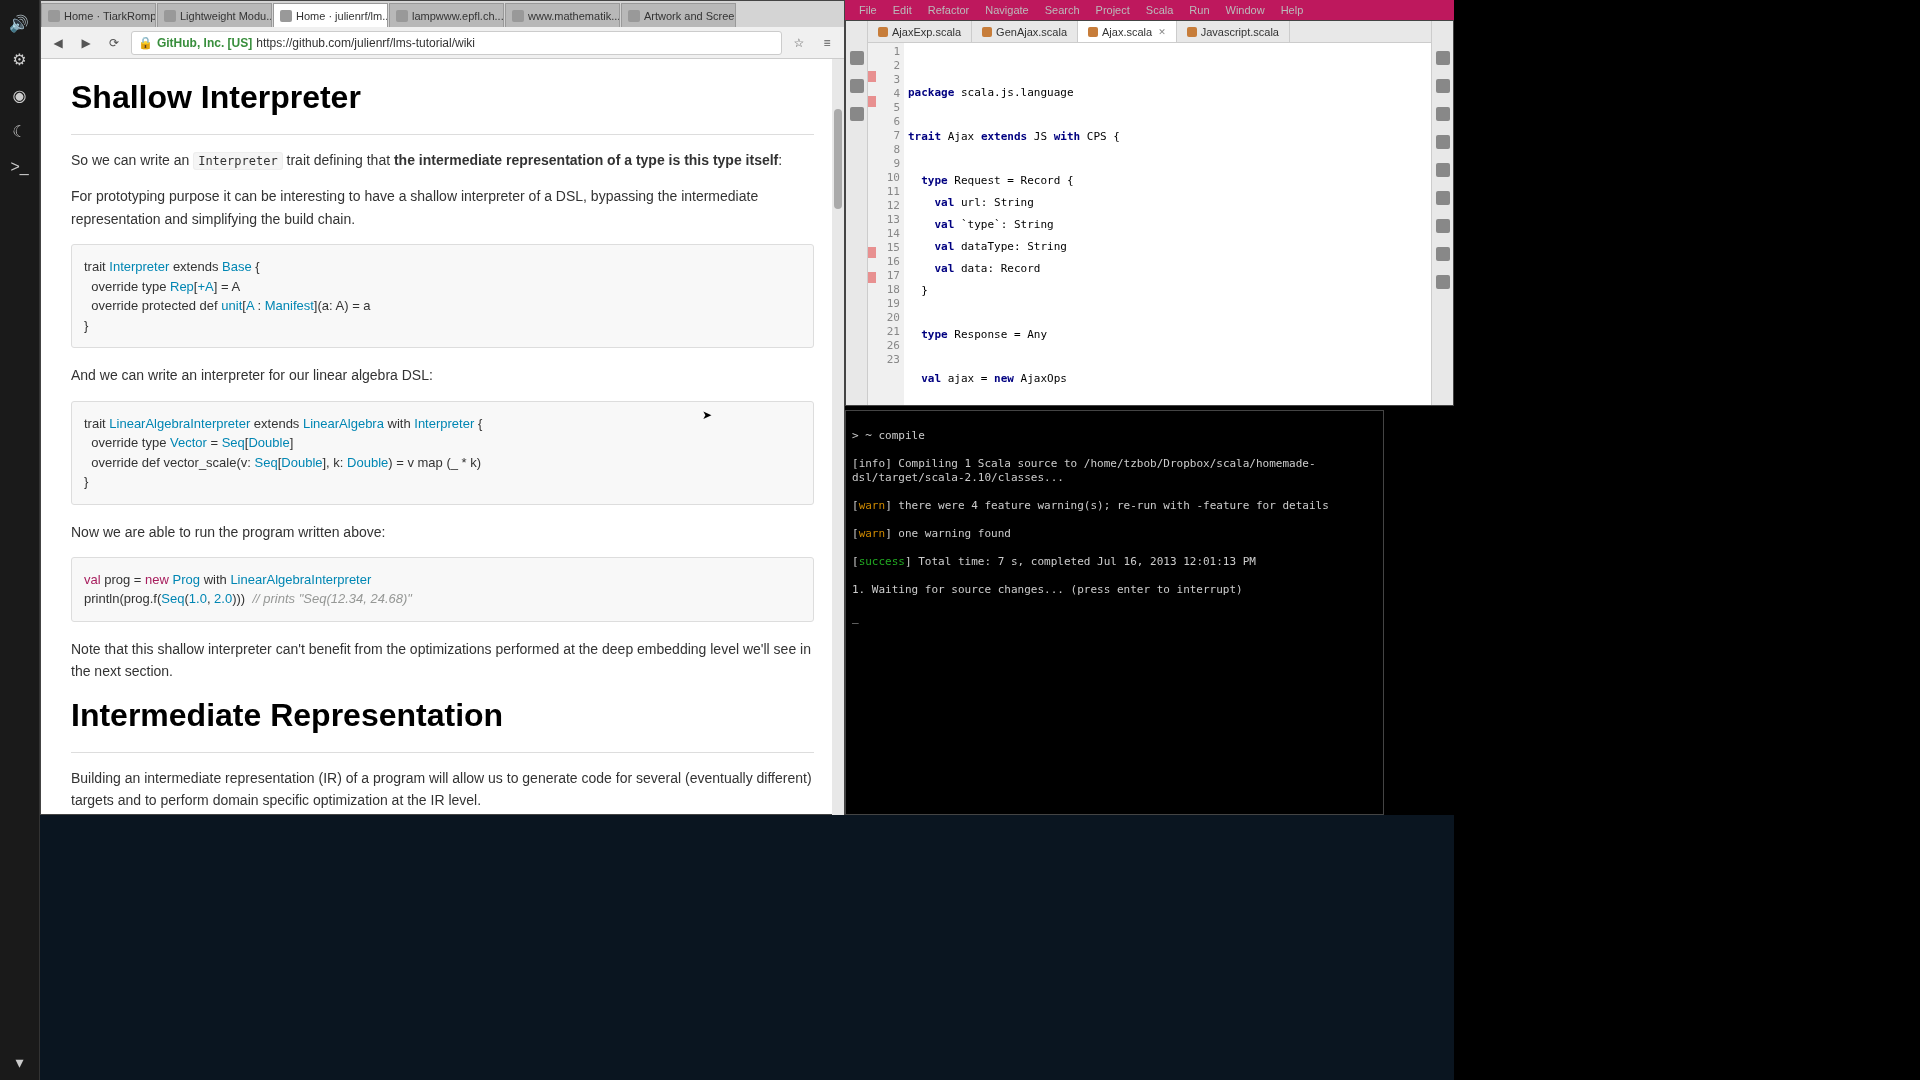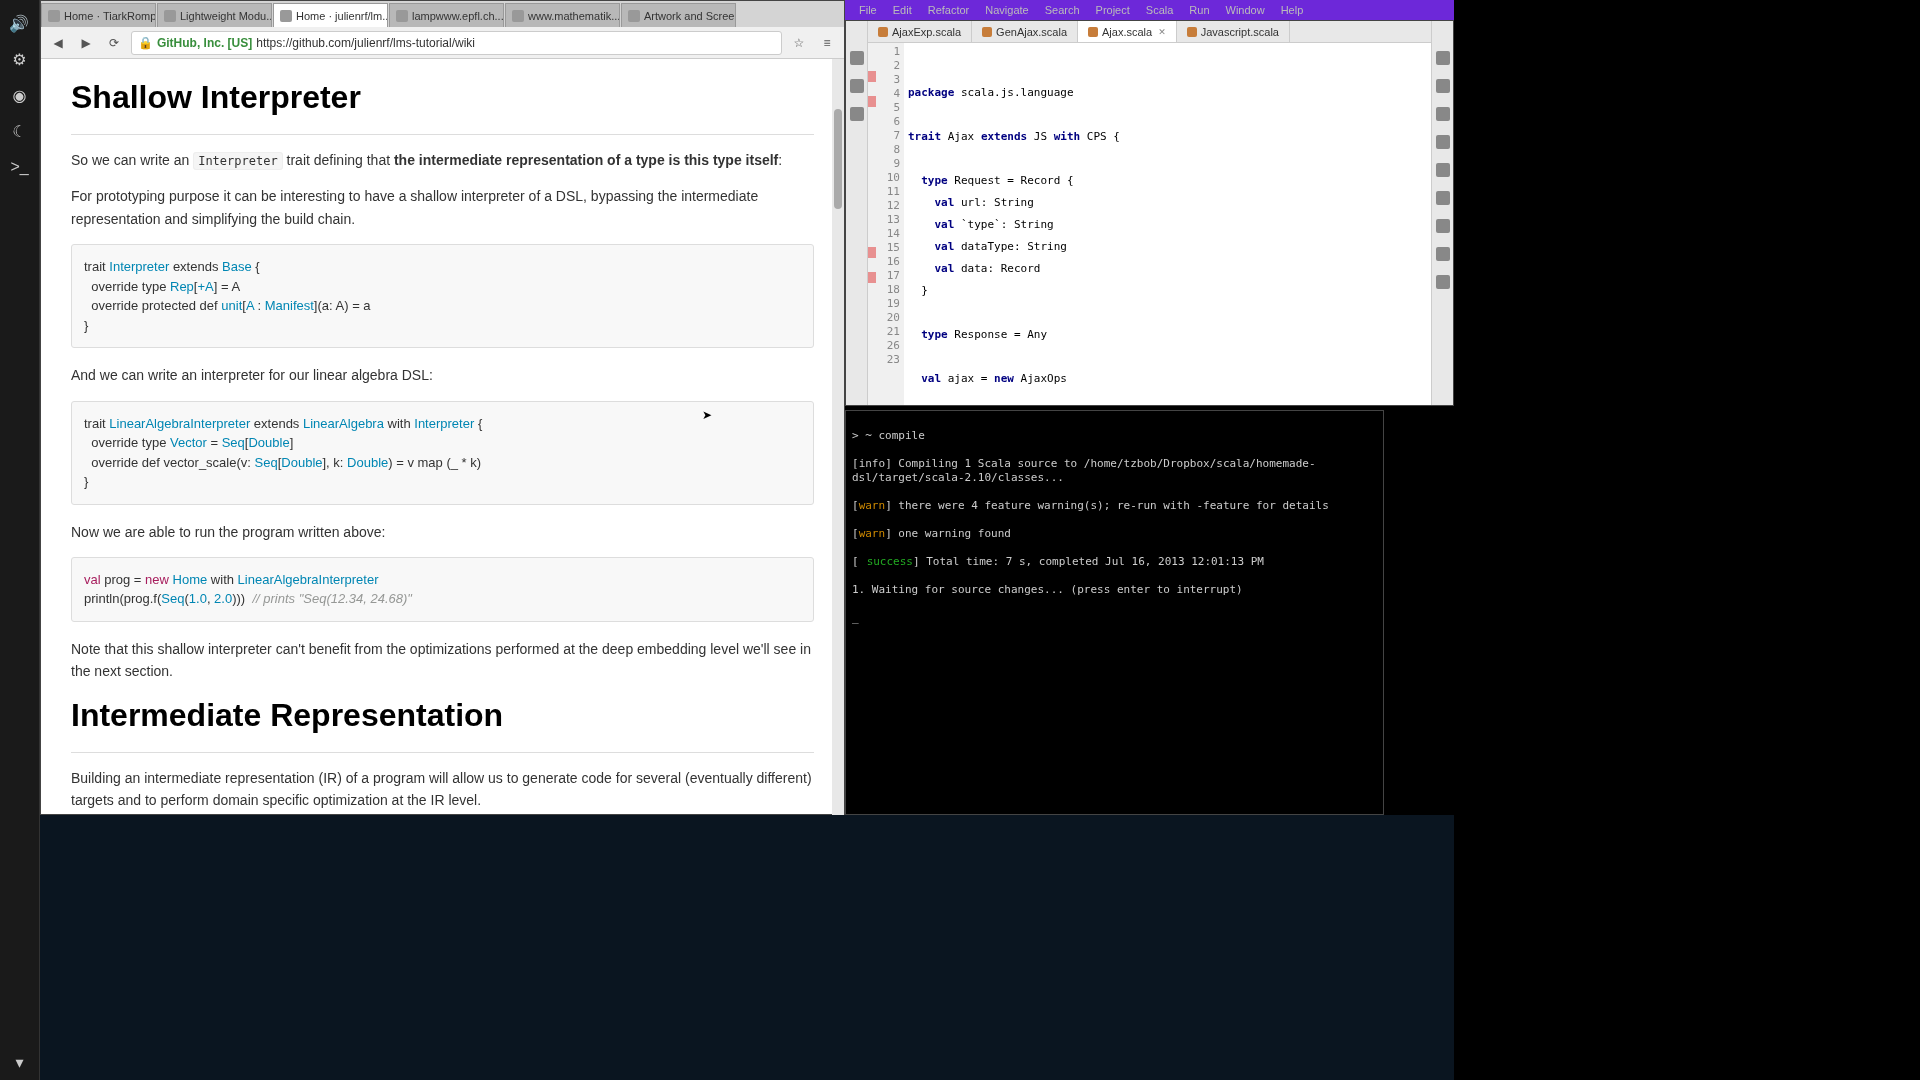--- a/index.html
+++ b/index.html
@@ -28,21 +28,21 @@
 .browser-scrollbar { position: absolute; right: 0; top: 58px; width: 12px; height: 757px; background: #e8e8e8; }
 .browser-scroll-thumb { position: absolute; left: 2px; top: 50px; width: 8px; height: 100px; background: #aaa; border-radius: 4px; }
 
 h1 { font-size: 32px; font-weight: bold; margin-bottom: 18px; color: #000; }
 .browser-content p { font-size: 14px; line-height: 1.6; margin-bottom: 14px; color: #333; }
 .inline-code { background: #f5f5f5; padding: 1px 4px; border: 1px solid #eee; border-radius: 3px; font-family: monospace; font-size: 12px; }
 pre { background: #f8f8f8; border: 1px solid #ddd; border-radius: 3px; padding: 12px; font-family: Liberation Sans, sans-serif; font-size: 13px; line-height: 1.5; margin-bottom: 16px; overflow-x: auto; }
 .hr { border-bottom: 1px solid #ddd; margin-bottom: 14px; }
 
 
-.ide-menu { position: absolute; left: 845px; top: 0; width: 609px; height: 20px; background: #6d28d9; display: flex; align-items: center; padding: 0 6px; }
+.ide-menu { position: absolute; left: 845px; top: 0; width: 609px; height: 20px; background: #be185d; display: flex; align-items: center; padding: 0 6px; }
 .ide-menu-item { color: #bbb; font-size: 11px; padding: 0 8px; cursor: pointer; }
 
 
 .ide { position: absolute; left: 845px; top: 20px; width: 609px; height: 386px; background: #fff; border: 1px solid #444; display: flex; flex-direction: column; }
 .ide-sidebar-left { position: absolute; left: 0; top: 0; width: 22px; height: 100%; background: #e8e8e8; border-right: 1px solid #ccc; display: flex; flex-direction: column; align-items: center; padding-top: 30px; gap: 14px; }
 .ide-sidebar-right { position: absolute; right: 0; top: 0; width: 22px; height: 100%; background: #e8e8e8; border-left: 1px solid #ccc; display: flex; flex-direction: column; align-items: center; padding-top: 30px; gap: 14px; }
 .ide-tool-icon { width: 14px; height: 14px; background: #888; border-radius: 2px; cursor: pointer; }
 
 .ide-tabs { display: flex; background: #e8e8e8; height: 22px; margin-left: 22px; margin-right: 22px; border-bottom: 1px solid #ccc; }
 .ide-tab { padding: 2px 10px; font-size: 11px; color: #333; cursor: pointer; display: flex; align-items: center; border-right: 1px solid #ccc; }
@@ -59,21 +59,21 @@
 .kw { color: #000080; font-weight: bold; }
 .ann { color: #808000; }
 
 .ide-status { height: 20px; background: #e8e8e8; border-top: 1px solid #ccc; display: flex; align-items: center; padding: 0 10px; font-size: 11px; color: #555; margin-left: 22px; margin-right: 22px; }
 .ide-status-item { padding: 0 10px; border-right: 1px solid #ccc; }
 
 
 .terminal { position: absolute; left: 845px; top: 410px; width: 539px; height: 405px; background: #000; color: #ccc; font-family: monospace; font-size: 11px; padding: 4px 6px; line-height: 14px; border: 1px solid #444; white-space: pre-wrap; }
 .term-info { color: #ccc; }
 .term-warn { color: #cc8800; }
-.term-success { color: #22aa22; margin-left: 8px; }
+.term-success { color: #22aa22; }
 
 
 .desktop-bg { position: absolute; left: 40px; top: 815px; width: 1414px; height: 265px; background: #0a1520; }
 
 .cursor-arrow { position: absolute; left: 702px; top: 408px; color: #000; font-size: 12px; pointer-events: none; }
 
 
 pre .k { color: #a71d5d; }
 pre .t { color: #0086b3; }
 pre .c { color: #969896; font-style: italic; }
@@ -139,21 +139,21 @@
     <pre>trait <span class="t">Interpreter</span> extends <span class="t">Base</span> {
   override type <span class="t">Rep</span>[<span class="t">+A</span>] = A
   override protected def <span class="t">unit</span>[<span class="t">A</span> : <span class="t">Manifest</span>](a: A) = a
 }</pre>
     <p>And we can write an interpreter for our linear algebra DSL:</p>
     <pre>trait <span class="t">LinearAlgebraInterpreter</span> extends <span class="t">LinearAlgebra</span> with <span class="t">Interpreter</span> {
   override type <span class="t">Vector</span> = <span class="t">Seq</span>[<span class="t">Double</span>]
   override def vector_scale(v: <span class="t">Seq</span>[<span class="t">Double</span>], k: <span class="t">Double</span>) = v map (_ * k)
 }</pre>
     <p>Now we are able to run the program written above:</p>
-    <pre><span class="k">val</span> prog = <span class="k">new</span> <span class="t">Home</span> with <span class="t">LinearAlgebraInterpreter</span>
+    <pre><span class="k">val</span> prog = <span class="k">new</span> <span class="t">Prog</span> with <span class="t">LinearAlgebraInterpreter</span>
 println(prog.f(<span class="t">Seq</span>(<span class="n">1.0</span>, <span class="n">2.0</span>)))  <span class="c">// prints "Seq(12.34, 24.68)"</span></pre>
     <p>Note that this shallow interpreter can't benefit from the optimizations performed at the deep embedding level we'll see in the next section.</p>
     <h1>Intermediate Representation</h1>
     <div class="hr"></div>
     <p>Building an intermediate representation (IR) of a program will allow us to generate code for several (eventually different) targets and to perform domain specific optimization at the IR level.</p>
 
   </div>
   <div class="browser-scrollbar">
     <div class="browser-scroll-thumb"></div>
   </div>

